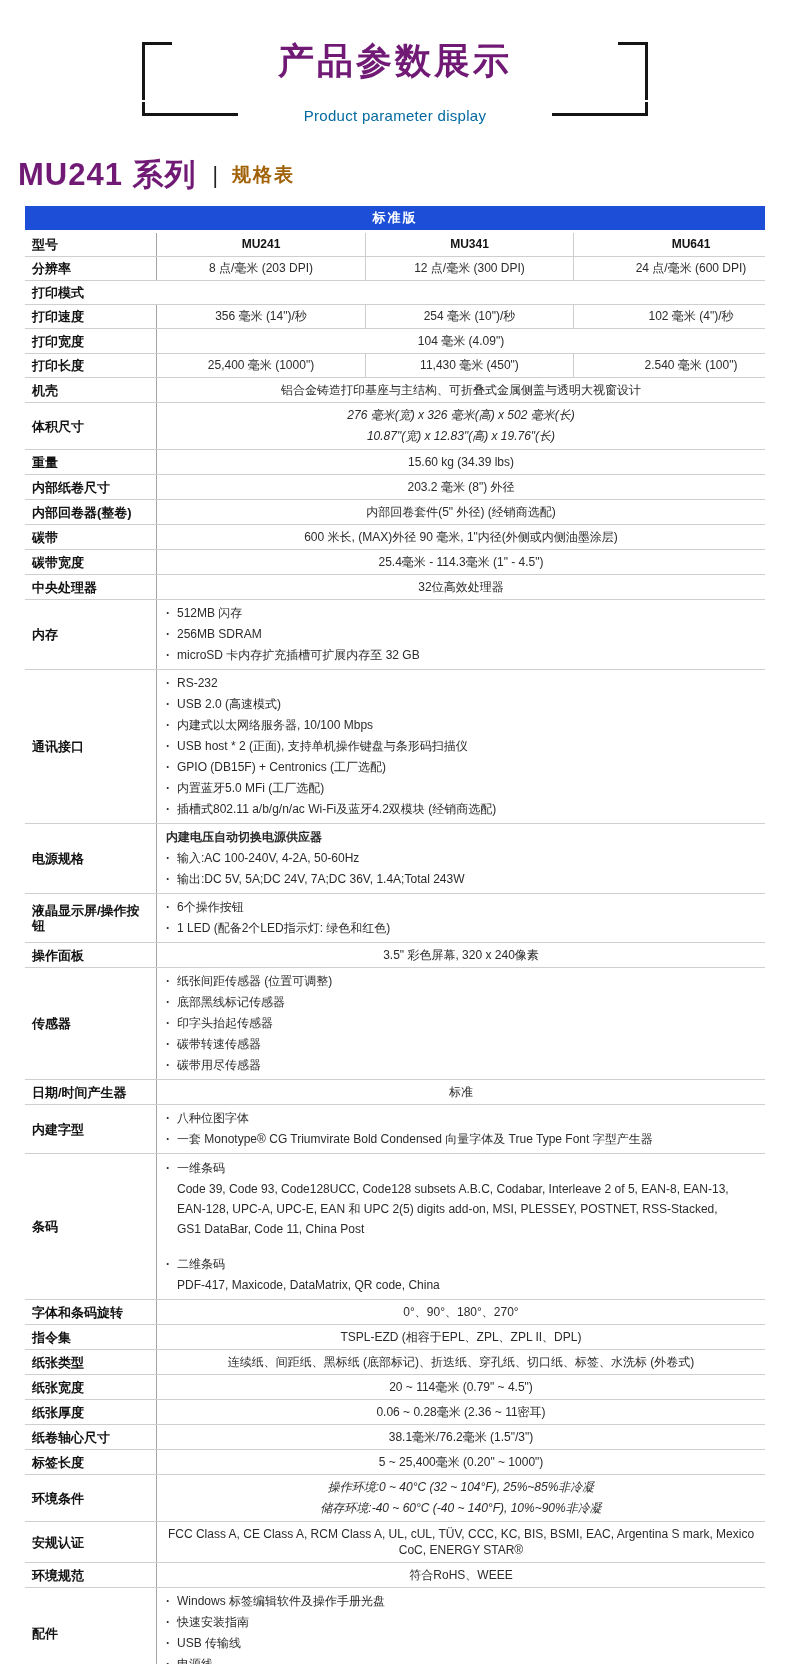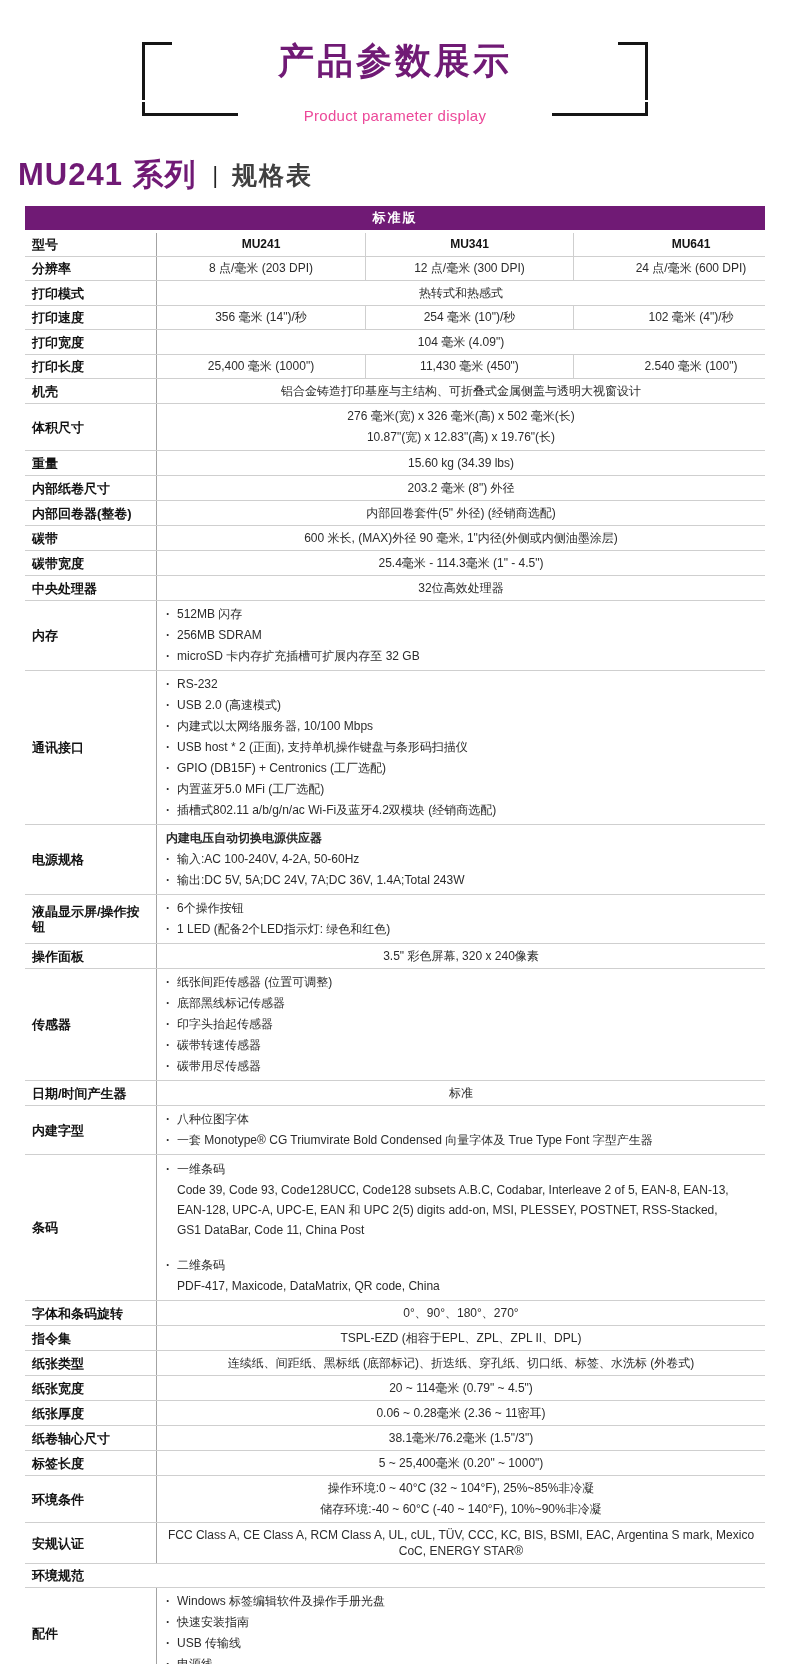--- a/index.html
+++ b/index.html
@@ -18,35 +18,35 @@
     margin: 0; text-align: center;
     font-size: 36px; font-weight: 900; letter-spacing: 3px; color: #701a75;
     line-height: 50px; padding-top: 2px;
   }
   .corner-tl { position:absolute; top:8px;  left:-38px;  width:30px; height:58px; border-top:3px solid #151515; border-left:3px solid #151515; }
   .corner-tr { position:absolute; top:8px;  right:-38px; width:30px; height:58px; border-top:3px solid #151515; border-right:3px solid #151515; }
   .corner-bl { position:absolute; bottom:6px; left:-38px;  width:96px;  height:14px; border-bottom:3px solid #151515; border-left:3px solid #151515; }
   .corner-br { position:absolute; bottom:6px; right:-38px; width:96px;  height:14px; border-bottom:3px solid #151515; border-right:3px solid #151515; }
   .subtitle {
     position:absolute; left:0; right:0; bottom:-2px; text-align:center;
-    font-size:15px; color:#ec4899; font-weight:500; letter-spacing:0.3px;
+    font-size:15px; color:#0369a1; font-weight:500; letter-spacing:0.3px;
     background:transparent;
   }
   .subtitle .inner { background:#fff; padding:0 14px; display:inline-block; }
 
   
   .series-line { display:flex; align-items:center; margin: 32px 0 10px 18px; }
   .series-name { color:#701a75; font-size:31px; font-weight:900; letter-spacing:1px; }
   .series-sep  { margin:0 14px 0 16px; color:#222; font-size:21px; font-weight:400; transform: scaleY(1.1); }
-  .series-label{ font-size:25px; color:#404040; font-weight:600; letter-spacing:2px; }
+  .series-label{ font-size:19px; color:#a16207; font-weight:600; letter-spacing:2px; }
 
   
   .spec-table { margin: 8px 25px 40px; }
   .table-title {
-    background:#701a75; color:#fff; text-align:center;
+    background:#1d4ed8; color:#fff; text-align:center;
     font-size:13px; font-weight:700; letter-spacing:2px;
     height:24px; line-height:24px; margin-bottom:3px;
   }
   .row { display:flex; border-bottom:1px solid #cfcfcf; min-height:24px; align-items:stretch; }
   .cell-label {
     width:131px; flex:none; display:flex; align-items:center;
     font-weight:700; font-size:13px; color:#131313;
     padding:3px 4px 3px 7px; line-height:15px;
   }
   .cell-content {
@@ -56,21 +56,21 @@
   .cols { display:flex; flex:1; align-items:stretch; }
   .col {
     width:208px; flex:none; display:flex; align-items:center; justify-content:center;
     text-align:center; padding:4px 2px; line-height:15px;
   }
   .col + .col { border-left:1px solid #cfcfcf; }
   .col:last-child { width:auto; flex:1;padding-left:45px; }
   .col.b { font-weight:700; color:#131313; }
   .span-text { text-align:center; padding:4px 8px; line-height:16px; }
   .span-line { text-align:center; padding:1px 8px; line-height:19px; }
-  .span2-wrap { padding:2px 0; }
+  .span2-wrap { padding:2px 0;font-style:italic; }
   .list { padding:3px 0 3px 9px; }
   .list-item { display:flex; line-height:21px; align-items:flex-start; }
   .bullet { width:11px; flex:none; text-align:left; font-weight:700; color:#2b2b2b; }
   .li-text { flex:1; padding-right:10px; }
   .plain .li-text { font-weight:700; }
   .bc-group { padding:1px 0; }
   .bc-detail { padding:0 26px 0 11px; line-height:20px; }
   .bc-gap { height:13px; }
 </style>
 </head>
@@ -111,23 +111,20 @@
         <div class="cell-content">
           <div class="cols">
             <div class="col">8 点/毫米 (203 DPI)</div>
             <div class="col">12 点/毫米 (300 DPI)</div>
             <div class="col">24 点/毫米 (600 DPI)</div>
           </div>
         </div>
       </div>
       <div class="row">
         <div class="cell-label">打印模式</div>
-        <div class="cell-content">
-          <div class="span-text">热转式和热感式</div>
-        </div>
       </div>
       <div class="row">
         <div class="cell-label">打印速度</div>
         <div class="cell-content">
           <div class="cols">
             <div class="col">356 毫米 (14")/秒</div>
             <div class="col">254 毫米 (10")/秒</div>
             <div class="col">102 毫米 (4")/秒</div>
           </div>
         </div>
@@ -414,20 +411,23 @@
         </div>
       </div>
       <div class="row">
         <div class="cell-label">安规认证</div>
         <div class="cell-content">
           <div class="span-text">FCC Class A, CE Class A, RCM Class A, UL, cUL, TÜV, CCC, KC, BIS, BSMI, EAC, Argentina S mark, Mexico CoC, ENERGY STAR®</div>
         </div>
       </div>
       <div class="row">
         <div class="cell-label">环境规范</div>
+        <div class="cell-content">
+          <div class="span-text">符合RoHS、WEEE</div>
+        </div>
       </div>
       <div class="row">
         <div class="cell-label">配件</div>
         <div class="cell-content">
           <div class="list">
             <div class="list-item">
               <div class="bullet">·</div>
               <div class="li-text">Windows 标签编辑软件及操作手册光盘</div>
             </div>
             <div class="list-item">

